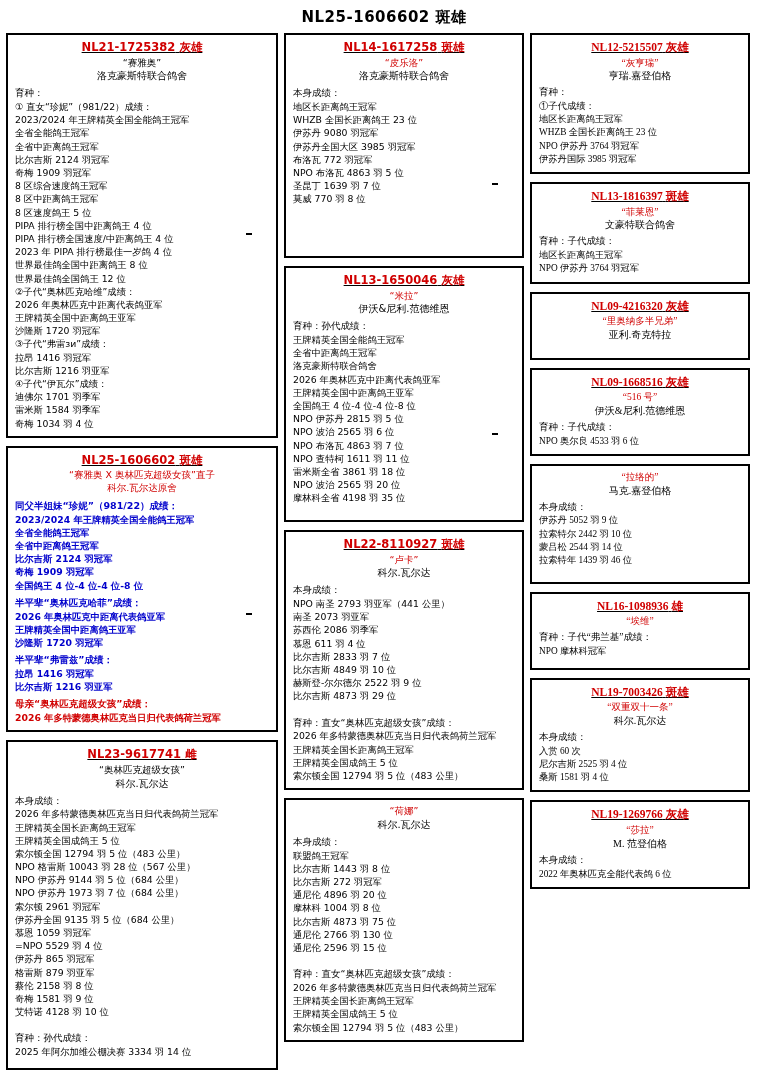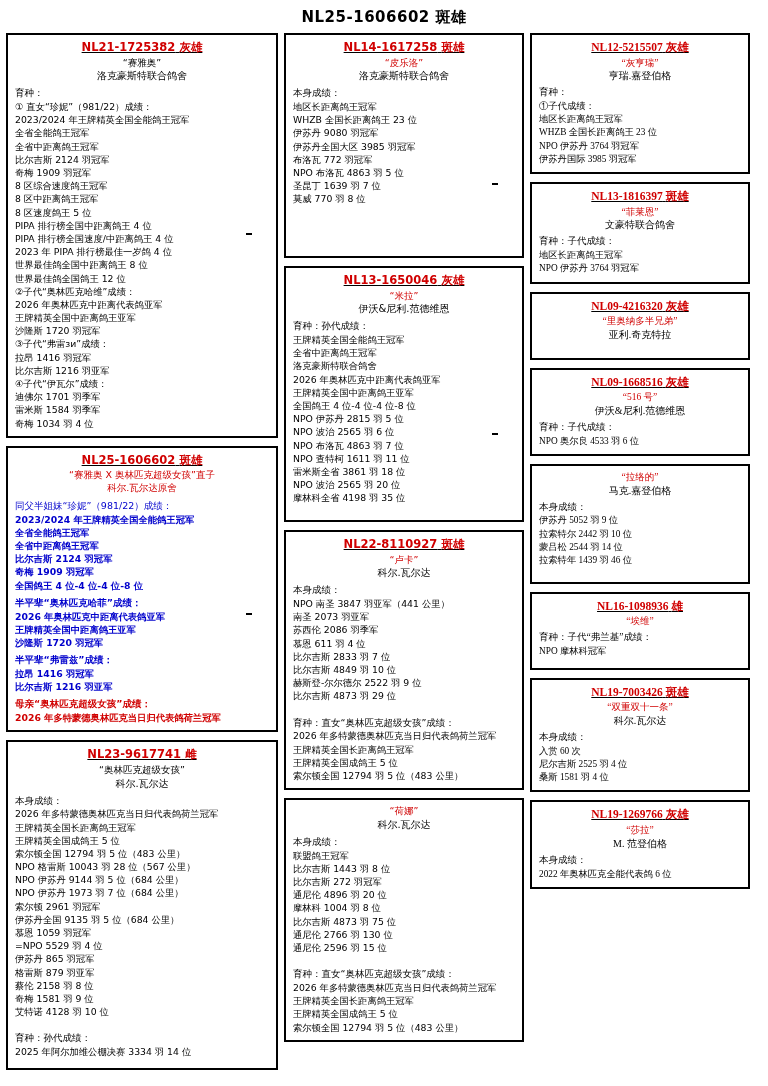--- a/index.html
+++ b/index.html
@@ -164,21 +164,21 @@
       <div class="card" style="min-height:230px;">
         <div class="card-title">
           <span class="ring-red">NL25-1606602</span>
           <span class="sex ring-red">斑雄</span>
         </div>
         <div class="nickname red">
             <div>“赛雅奥 X 奥林匹克超级女孩”直子</div>
             <div>科尔.瓦尔达原舍</div>
           </div>
         <div class="gap-sm"></div>
-        <div class="section-head blue" style="font-weight:normal;">同父半姐妹“珍妮”（981/22）成绩：</div>
+        <div class="section-head blue" style="font-weight:bold;">同父半姐妹“珍妮”（981/22）成绩：</div>
         <div class="lines blue bold">
             <div>2023/2024 年王牌精英全国全能鸽王冠军</div>
             <div>全省全能鸽王冠军</div>
             <div>全省中距离鸽王冠军</div>
             <div>比尔吉斯 2124 羽冠军</div>
             <div>奇梅 1909 羽冠军</div>
             <div>全国鸽王 4 位-4 位-4 位-8 位</div>
           </div>
         <div class="gap-sm"></div>
         <div class="section-head blue" style="font-weight:bold;">半平辈“奥林匹克哈菲”成绩：</div>
@@ -293,21 +293,21 @@
       <div class="card" style="min-height:258px;">
         <div class="card-title">
           <span class="ring-red">NL22-8110927</span>
           <span class="sex ring-red">斑雄</span>
         </div>
         <div class="nickname red">“卢卡”</div>
         <div class="owner">科尔.瓦尔达</div>
         <div class="section">
           <div class="section-head">本身成绩：</div>
           <div class="lines">
-              <div>NPO 南圣 3847 羽亚军（441 公里）</div>
+              <div>NPO 南圣 2793 羽亚军（441 公里）</div>
               <div>南圣 2073 羽亚军</div>
               <div>苏西伦 2086 羽季军</div>
               <div>慕恩 611 羽 4 位</div>
               <div>比尔吉斯 2833 羽 7 位</div>
               <div>比尔吉斯 4849 羽 10 位</div>
               <div>赫斯登-尔尔德尔 2522 羽 9 位</div>
               <div>比尔吉斯 4873 羽 29 位</div>
             </div>
         </div>
         <div class="gap-md"></div>

